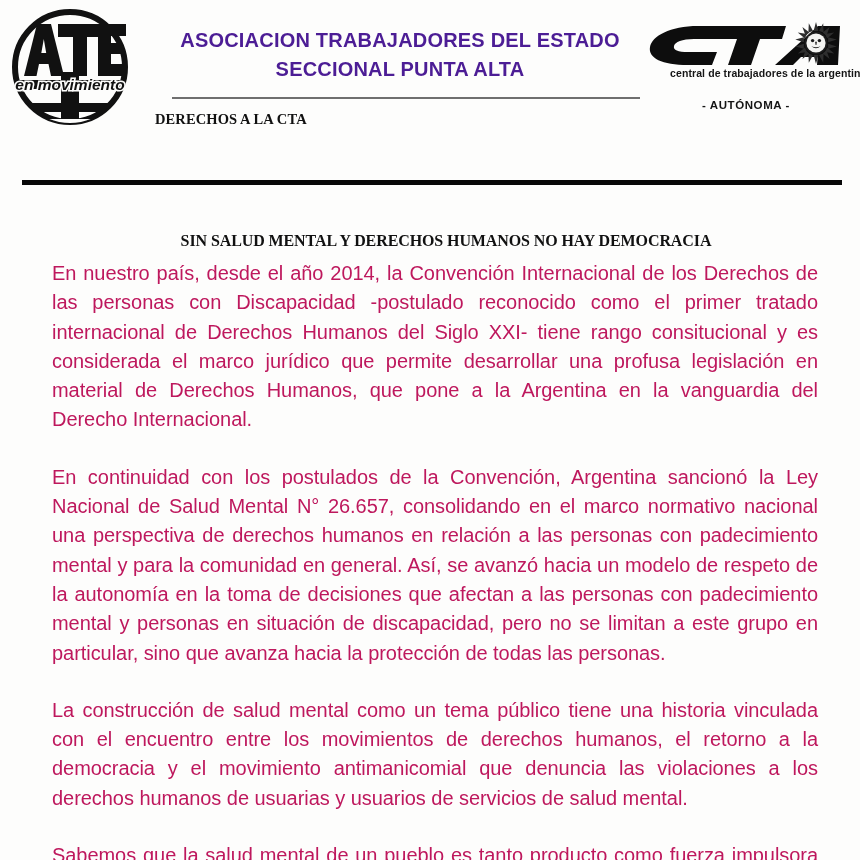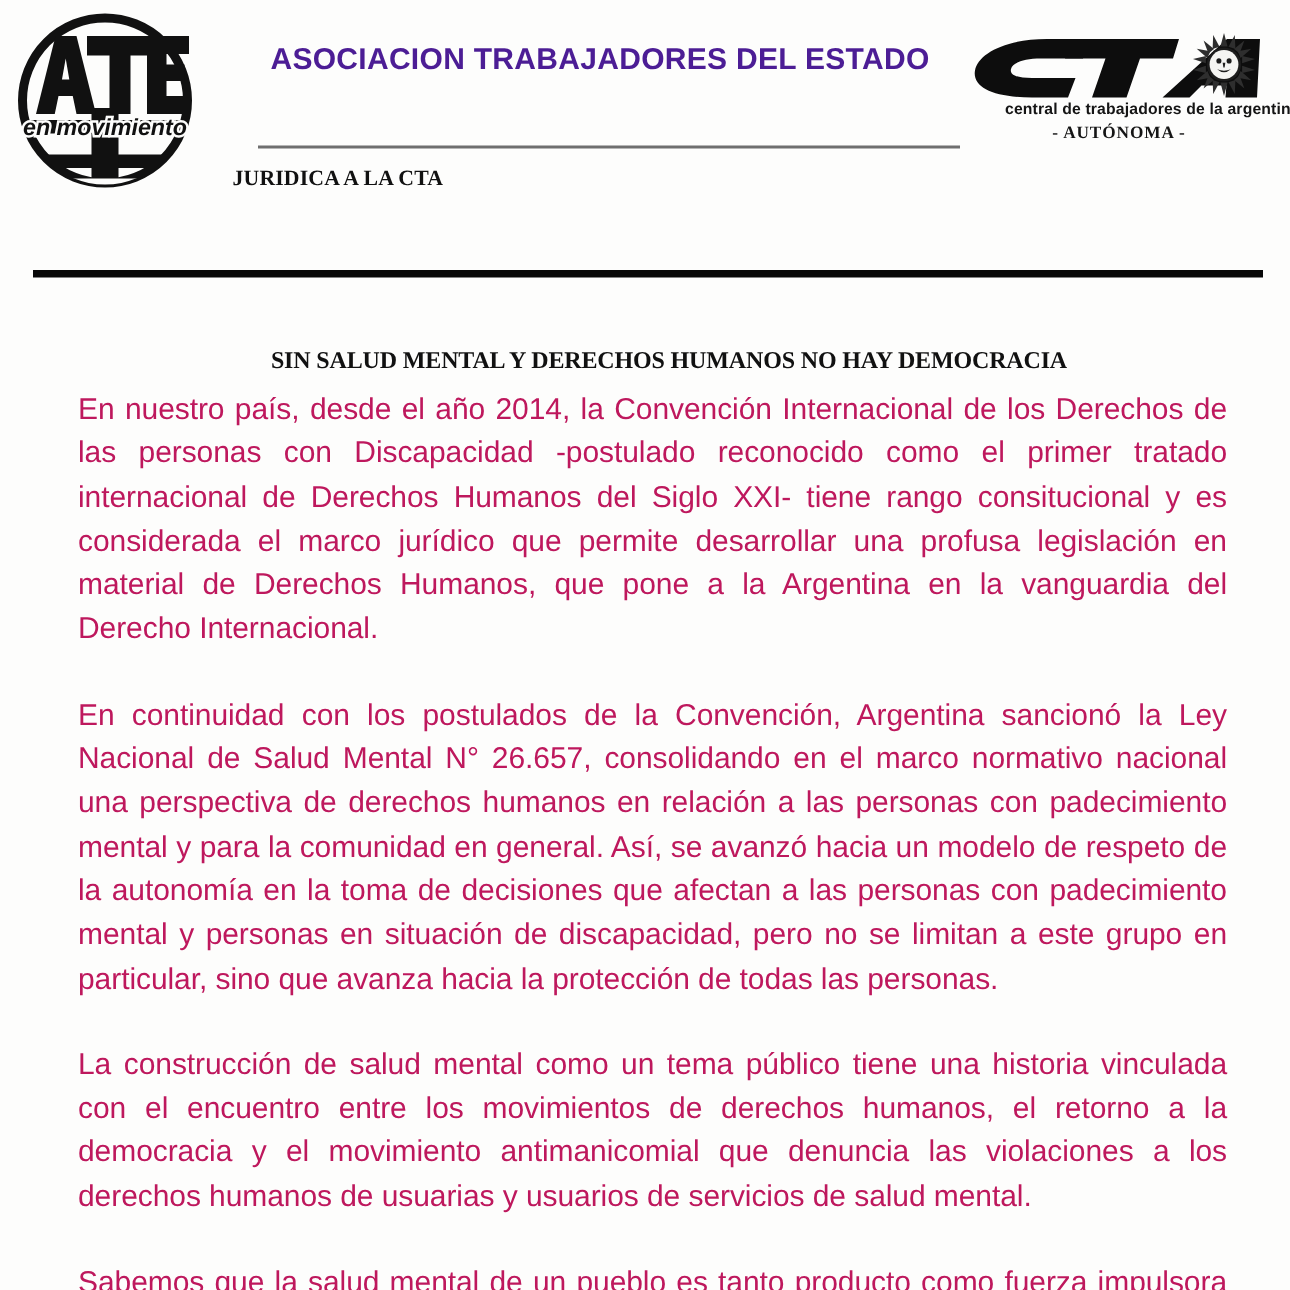--- a/index.html
+++ b/index.html
@@ -98,27 +98,27 @@
     font-weight: bold;
     font-size: 10.5px;
     letter-spacing: 0.1px;
     text-align: center;
     color: #151515;
     margin-top: -1px;
     white-space: nowrap;
     margin-left: 30px;
   }
   .cta-auton {
-    font-family: Liberation Serif, serif;
+    font-family: Liberation Sans, sans-serif;
     font-weight: bold;
     font-size: 11.5px;
     letter-spacing: 0.6px;
     text-align: center;
     color: #151515;
-    margin-top: 4px;
+    margin-top: 20px;
     white-space: nowrap;
   }
 
   
   .header-rule {
     position: absolute;
     left: 22px;
     top: 180px;
     width: 820px;
     height: 5px;
@@ -190,25 +190,26 @@
 
         <g>
           <rect x="10" y="70" width="108" height="16" fill="#fdfdfc" opacity="0.0"></rect>
           <text x="64" y="84" text-anchor="middle" font-family="Liberation Sans, sans-serif" font-size="15.5" font-weight="bold" font-style="italic" fill="#111" stroke="#fdfdfc" stroke-width="3.2" paint-order="stroke">en movimiento</text>
         </g>
       </svg>
     </div>
 
     <div class="org-title">
       <div class="line1">ASOCIACION TRABAJADORES DEL ESTADO</div>
+      <div class="line2">SECCIONAL PUNTA ALTA</div>
     </div>
     <div class="title-rule"></div>
 
     <div class="legal-block">
-      <div class="lline">JURIDICA A LA CTA</div>
+      <div class="lline">DERECHOS A LA CTA</div>
     </div>
 
     <div class="cta-logo">
       <div class="cta-wordmark">
         <svg width="212" height="46" viewBox="0 0 212 46" xmlns="http://www.w3.org/2000/svg" aria-hidden="true">
 
           <g fill="#0d0d0d">
 
             <path d="M58 4 C30 4 12 14 10 25 C8 36 22 43 48 43 L72 43 L77 30 L48 30 C38 30 33 28 34 24 C35 20 42 17 54 17 L82 17 L86 4 Z"></path>
 

